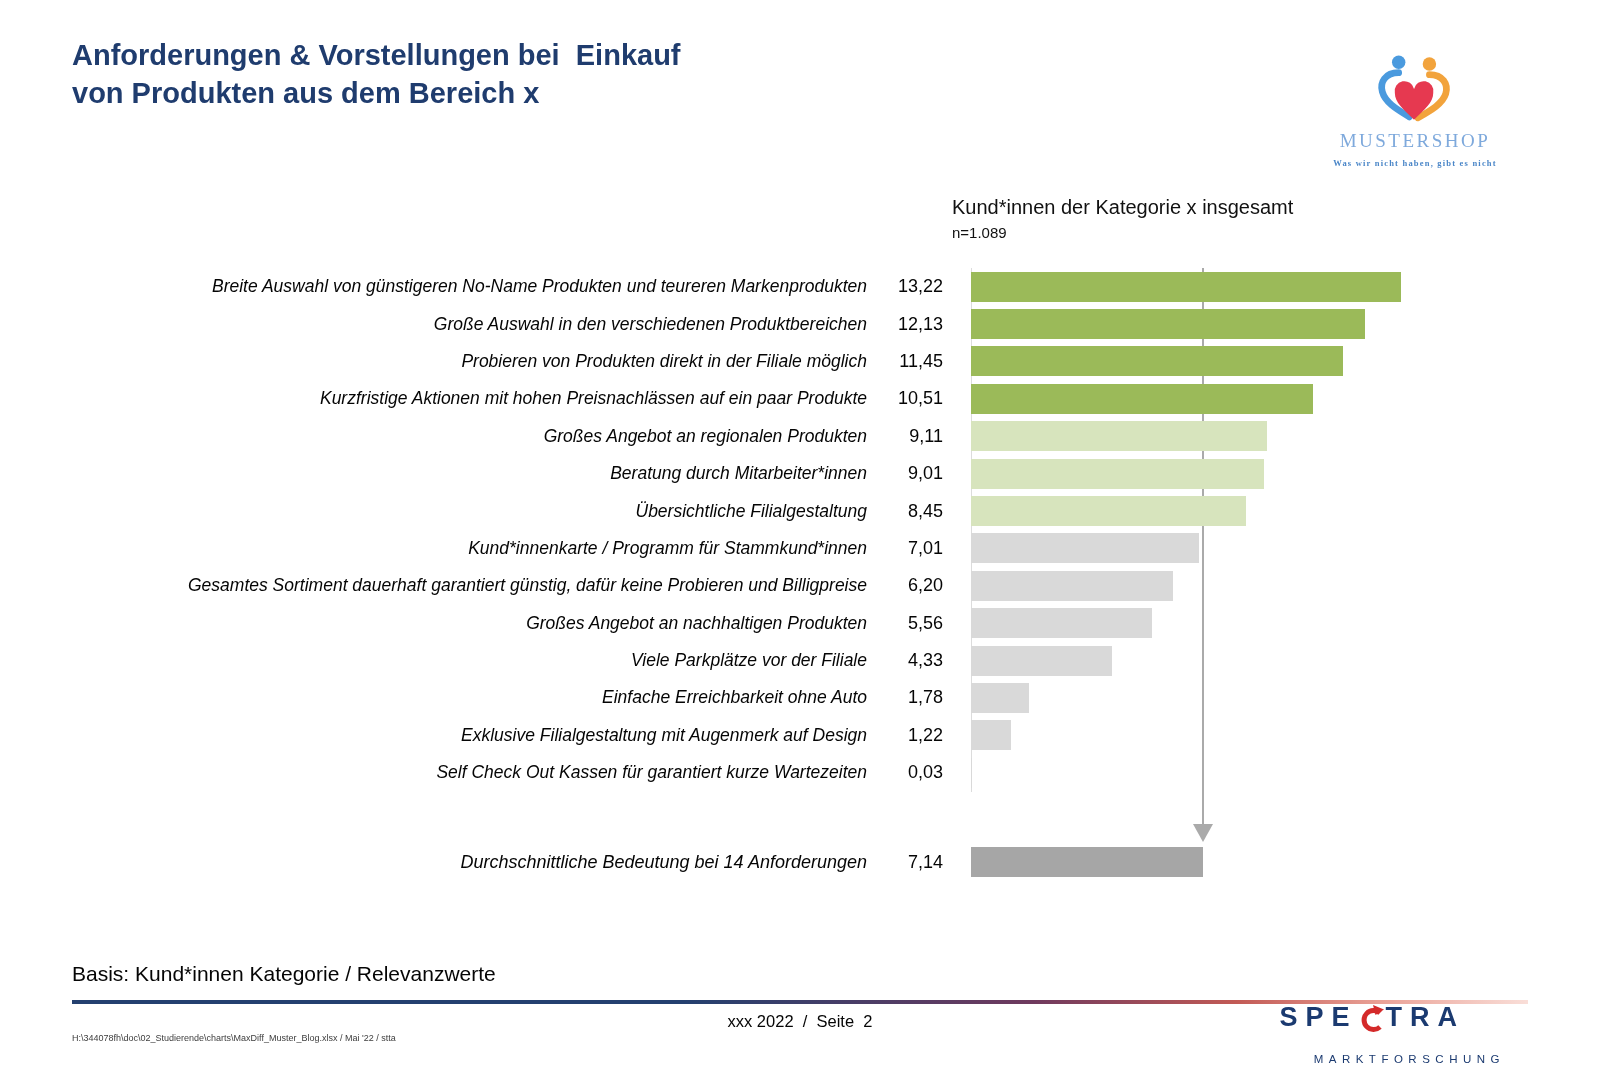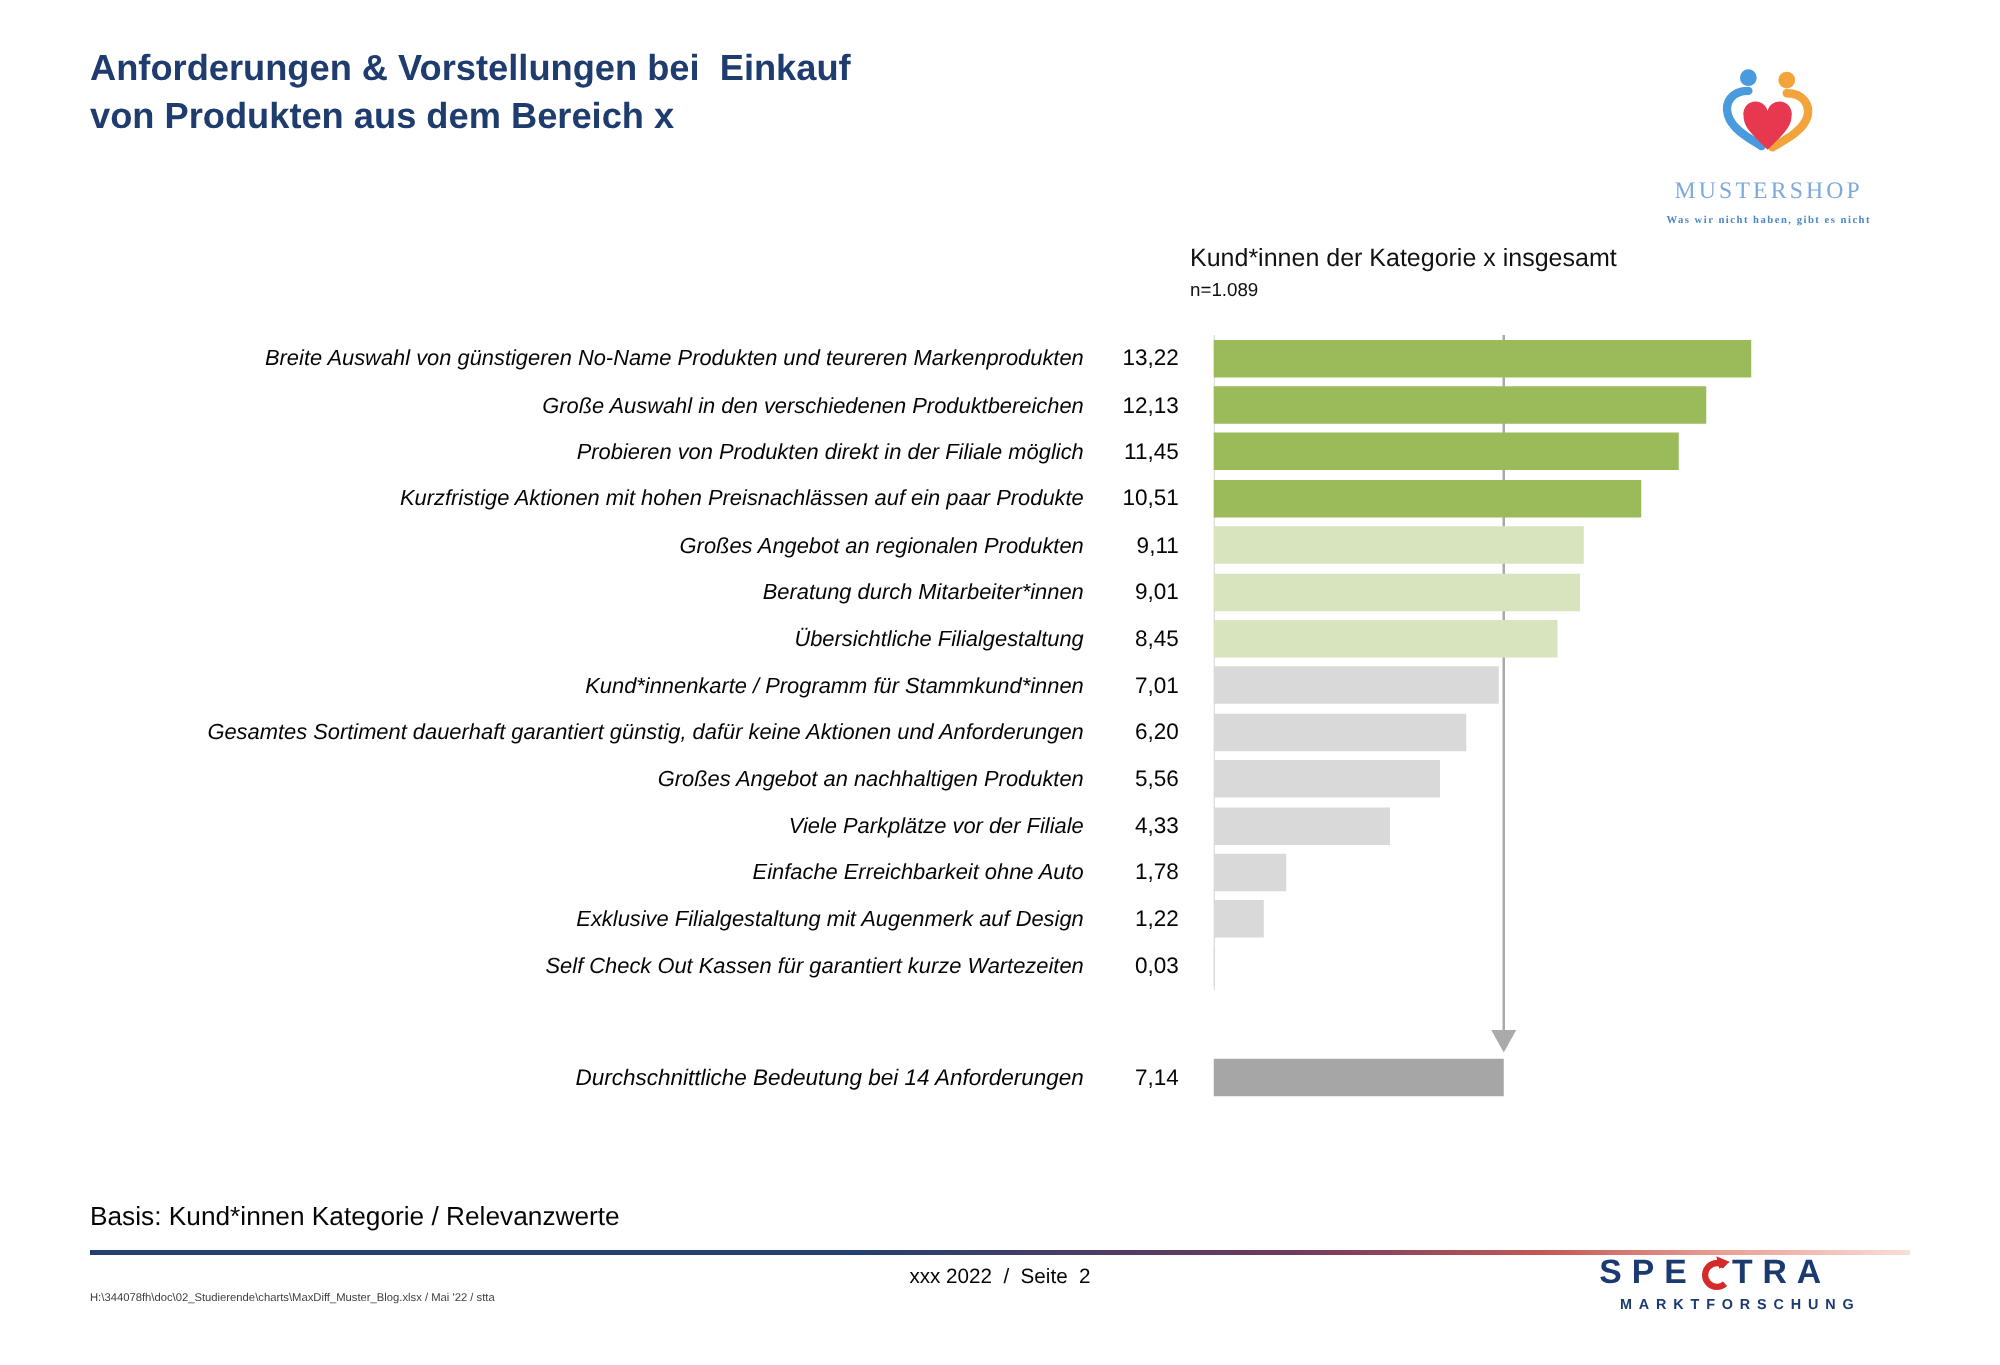--- a/index.html
+++ b/index.html
@@ -8,21 +8,21 @@
 
   
   .title{position:absolute;left:72px;top:36px;font-size:29px;line-height:38px;
          color:#1f3c6e;font-weight:700;}
   .title div{white-space:pre-wrap;}
 
   
   .mshop{position:absolute;left:1330px;top:52px;width:170px;text-align:center;}
   .mshop svg{display:block;margin:0 auto;}
   .mshop-name{font-family:"Liberation Serif",serif;font-size:19px;letter-spacing:2.5px;
-              color:#7ea9dc;margin-top:14px;}
+              color:#7ea9dc;margin-top:2px;}
   .mshop-tag{font-family:"Liberation Serif",serif;font-size:8.5px;font-weight:bold;
              letter-spacing:1.2px;color:#4a86c8;margin-top:6px;white-space:pre;}
 
   
   .chart-header{position:absolute;left:952px;top:196px;}
   .chart-header .hd{font-size:20px;color:#111;}
   .chart-header .n{font-size:15px;color:#111;margin-top:5px;}
 
   
   .rows{position:absolute;left:72px;top:268px;width:1460px;}
@@ -47,21 +47,21 @@
     background:linear-gradient(to right,#24406f 0%,#24406f 42%,#6f3a5e 66%,#c25a55 80%,#eaa297 90%,#f9ded8 100%);}
   .filepath{position:absolute;left:72px;top:1033px;font-size:9px;color:#3d3d3d;}
   .pagefoot{position:absolute;left:0;top:1012px;width:1600px;text-align:center;
             font-size:16.5px;color:#050505;white-space:pre;}
 
   
   .spectra{position:absolute;right:95px;top:1002px;text-align:right;color:#1b3a70;}
   .spectra-main{font-size:27px;font-weight:bold;letter-spacing:8px;margin-right:40px;
                 display:flex;align-items:center;justify-content:center;}
   .spectra-main svg{margin:0 2px -2px 0;}
-  .spectra-sub{font-size:11.5px;font-weight:bold;letter-spacing:5.5px;margin-top:5px;text-align:center;}
+  .spectra-sub{font-size:11.5px;font-weight:normal;letter-spacing:5.5px;margin-top:20px;}
 </style>
 </head>
 <body>
 
 <div class="slide">
 
   <div class="title">
     <div>Anforderungen &amp; Vorstellungen bei  Einkauf</div>
     <div>von Produkten aus dem Bereich x</div>
   </div>
@@ -147,21 +147,21 @@
 
     <div class="row">
       <div class="label">Kund*innenkarte / Programm für Stammkund*innen</div>
       <div class="value">7,01</div>
       <div class="barcell">
         <div class="bar" style="width: 227.825px; background: rgb(217, 217, 217);"></div>
       </div>
     </div>
 
     <div class="row">
-      <div class="label">Gesamtes Sortiment dauerhaft garantiert günstig, dafür keine Aktionen und Anforderungen</div>
+      <div class="label">Gesamtes Sortiment dauerhaft garantiert günstig, dafür keine Probieren und Billigpreise</div>
       <div class="value">6,20</div>
       <div class="barcell">
         <div class="bar" style="width: 201.5px; background: rgb(217, 217, 217);"></div>
       </div>
     </div>
 
     <div class="row">
       <div class="label">Großes Angebot an nachhaltigen Produkten</div>
       <div class="value">5,56</div>
       <div class="barcell">

